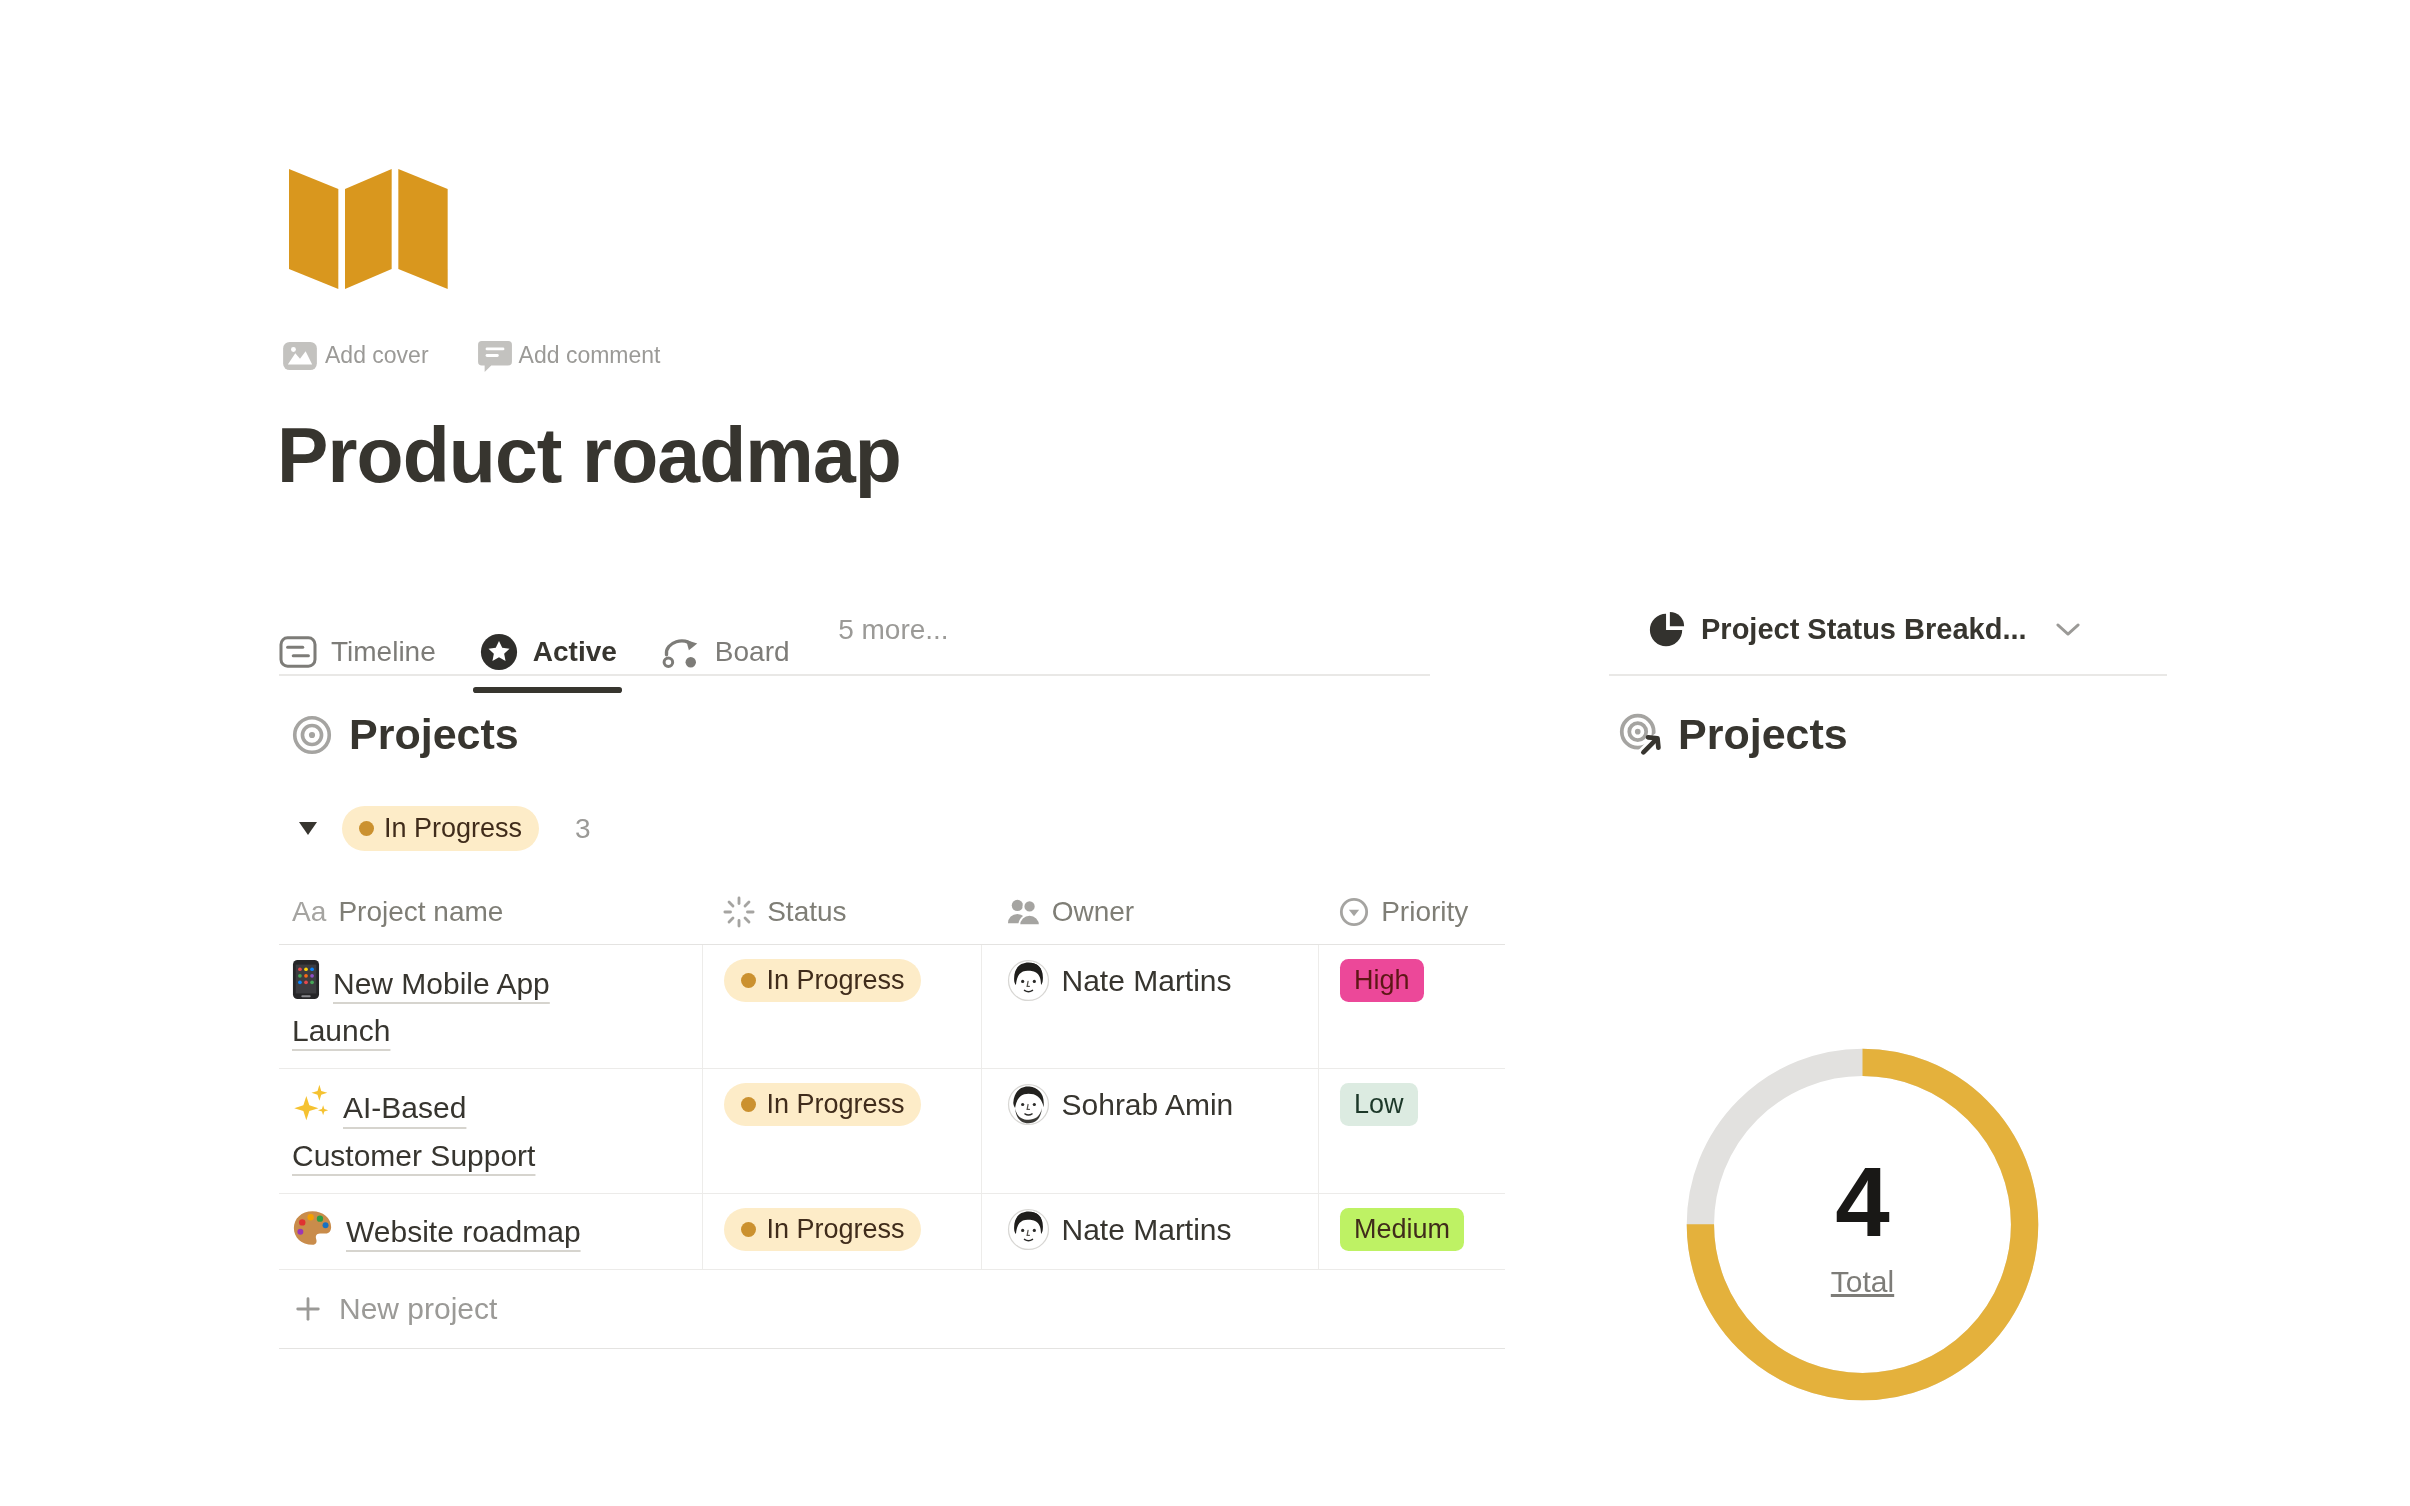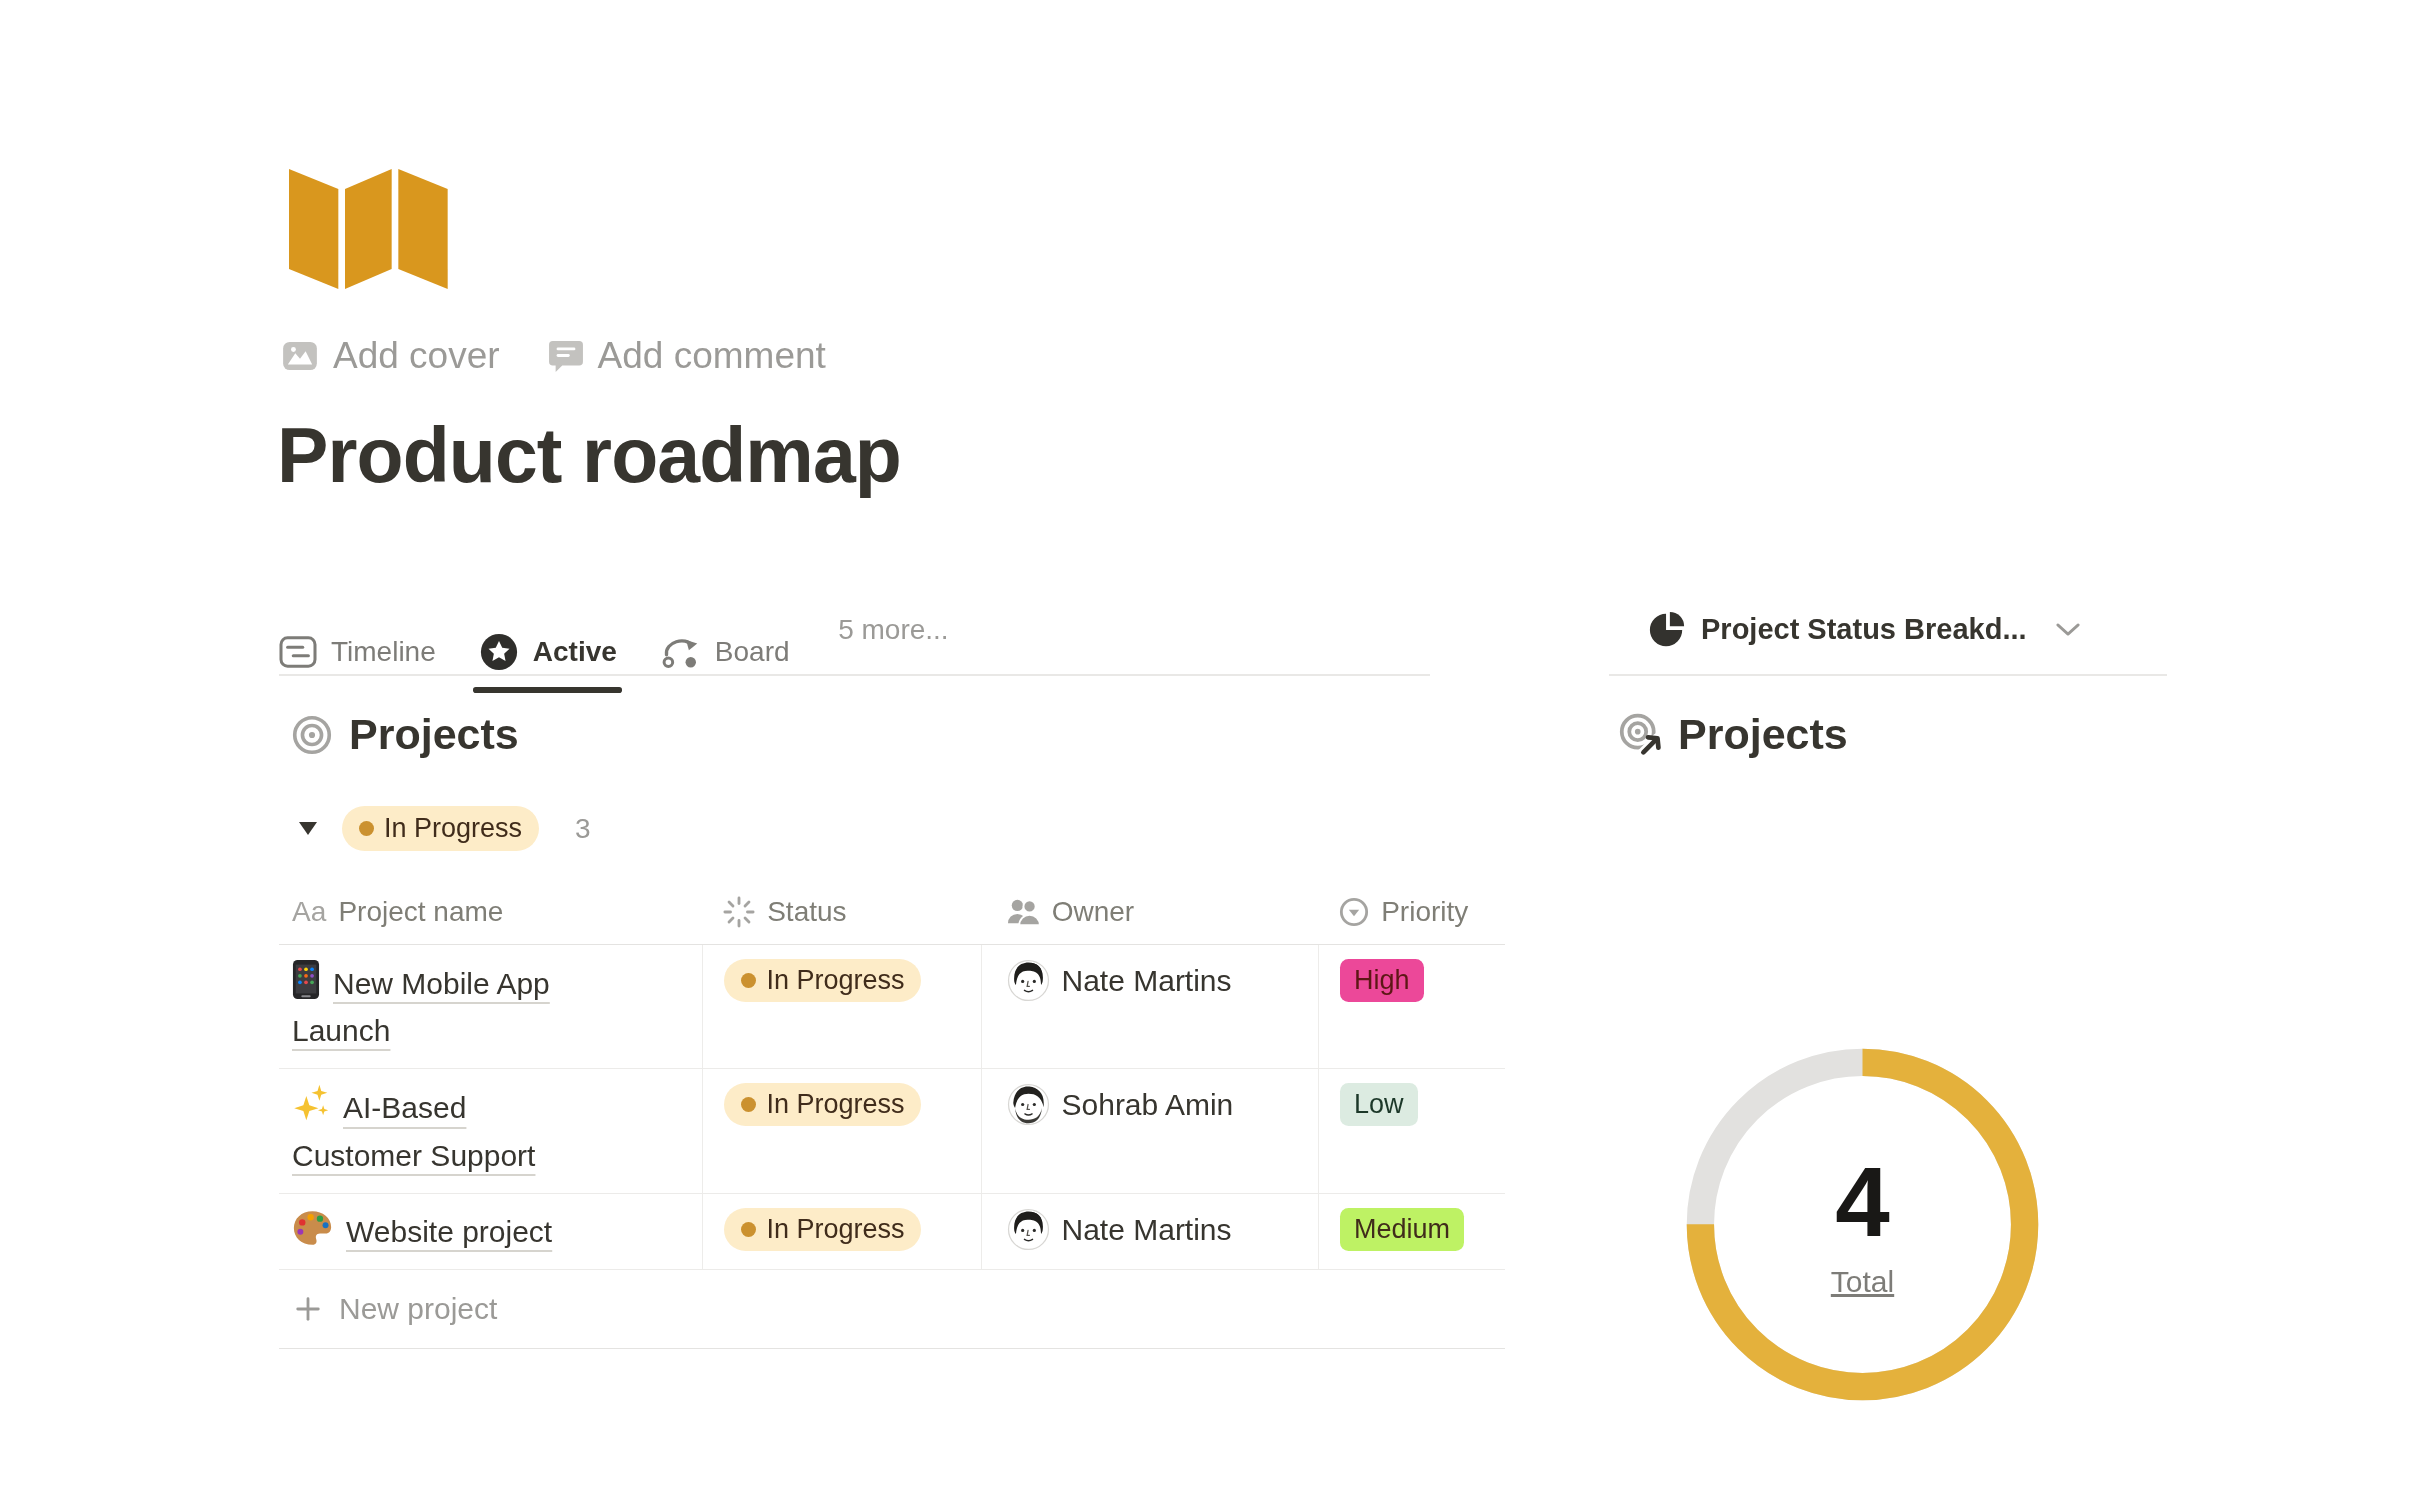--- a/index.html
+++ b/index.html
@@ -5,21 +5,21 @@
   html,body{margin:0;padding:0;background:#fff;}
   .canvas{position:relative;width:2411px;height:1507px;background:#ffffff;overflow:hidden;
           font-family:"Liberation Sans",sans-serif;color:#37352F;}
   svg{display:block;}
 
   
   .page-icon{position:absolute;left:289px;top:158px;width:160px;height:134px;cursor:pointer;}
 
   
   .meta-row{position:absolute;left:282px;top:335px;height:41px;display:flex;align-items:center;gap:49px;}
-  .meta-btn{display:flex;align-items:center;gap:15px;color:#9B9A97;font-size:37px;cursor:pointer;}
+  .meta-btn{display:flex;align-items:center;gap:7px;color:#9B9A97;font-size:23px;cursor:pointer;}
 
   
   .page-title{position:absolute;left:277px;top:411px;font-size:77px;font-weight:700;color:#37352F;letter-spacing:-0.9px;}
 
   
   .tabs{position:absolute;left:279px;top:603px;height:53px;display:flex;align-items:center;gap:43px;}
   .tab{display:flex;align-items:center;gap:14px;font-size:28px;color:#7D7C78;cursor:pointer;position:relative;margin-top:44px;}
   .tab.active{color:#37352F;font-weight:700;}
   .tab.active::after{content:"";position:absolute;left:-5.6px;right:-5.6px;bottom:-21px;height:5.6px;background:#37352F;border-radius:2.8px;}
   .tab-more{font-size:28px;color:#9B9A97;cursor:pointer;margin-left:5.6px;}
@@ -362,21 +362,21 @@
         <div class="name-wrap">
           <span class="row-icon">
             <svg width="41" height="38" viewBox="0 0 44 40">
               <path d="M22 2 C10 2 2 10 2 20 C2 30 10 38 22 38 C26 38 27 35 26 32 C25 29 26 26 30 26 L36 26 C40 26 42 23 42 19 C42 9 33 2 22 2 Z" fill="#C98C4B"></path>
               <circle cx="11" cy="14" r="3.4" fill="#E03131"></circle>
               <circle cx="20" cy="8.5" r="3.4" fill="#F59F00"></circle>
               <circle cx="30" cy="10" r="3.4" fill="#2F9E44"></circle>
               <circle cx="36" cy="17" r="3.2" fill="#1971C2"></circle>
               <circle cx="9" cy="24" r="3.2" fill="#9C36B5"></circle>
             </svg>
-          </span><span class="name-text">Website project</span>
+          </span><span class="name-text">Website roadmap</span>
         </div>
       </div>
       <div class="cell c-status">
         <div class="status-pill">
           <span class="status-dot"></span>
           <span>In Progress</span>
         </div>
       </div>
       <div class="cell c-owner">
         <div class="owner-flex">

